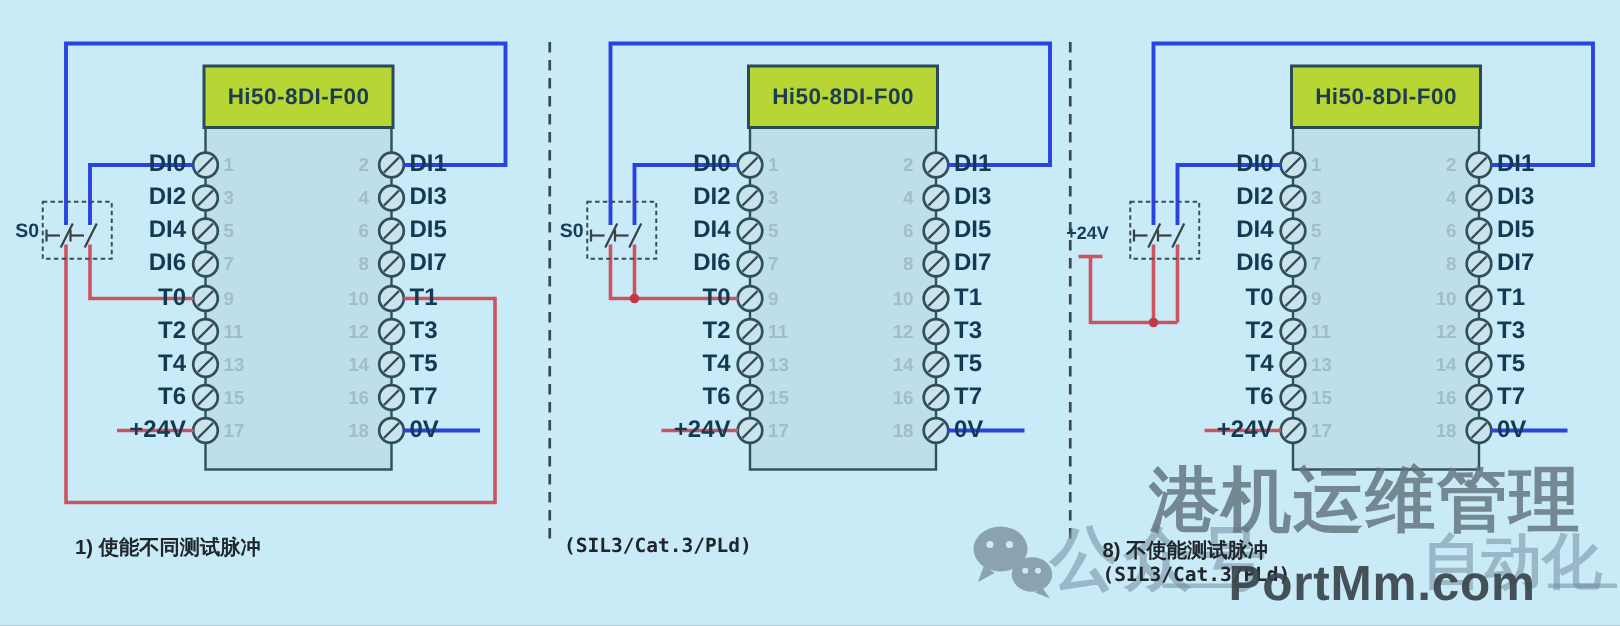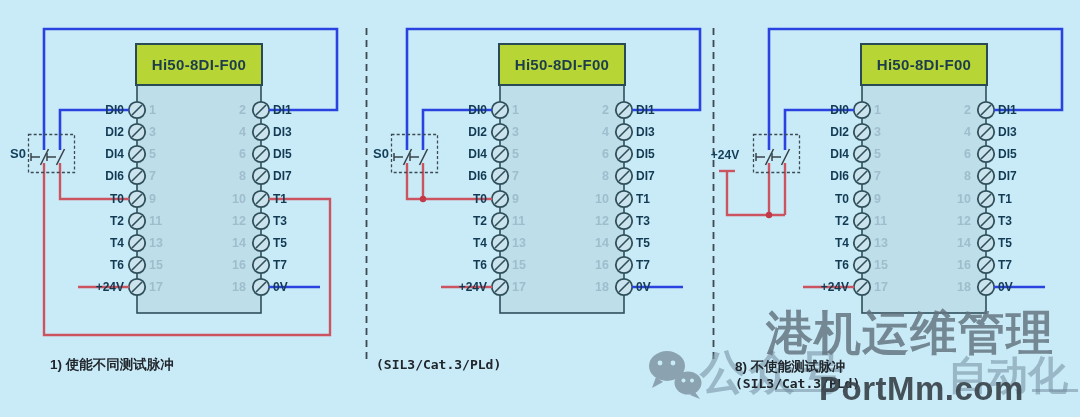--- a/index.html
+++ b/index.html
@@ -14,21 +14,21 @@
   .wire{fill:none;stroke-linecap:butt;stroke-linejoin:miter;}
   .wire.blue{stroke:#2a43e0;stroke-width:2.6;}
   .wire.red{stroke:#cc5460;stroke-width:2.4;}
   .dot{fill:#c23a48;stroke:none;}
   .sbox{fill:none;stroke:#3b4b53;stroke-width:1.3;stroke-dasharray:3 2.2;}
   .contact{stroke:#38424a;stroke-width:1.5;fill:none;}
   .body-rect{fill:#bedee9;stroke:#2f4f5a;stroke-width:1.6;}
   .header-rect{fill:#b7d636;stroke:#2a4a55;stroke-width:2;}
   .pin{fill:#cbe3ed;stroke:#2f4f5a;stroke-width:1.8;}
   .slash{stroke:#2f4f5a;stroke-width:1.6;}
-  .lbl{position:absolute;height:16px;line-height:16px;font-size:12px;font-weight:bold;
+  .lbl{position:absolute;height:16px;line-height:16px;font-size:16px;font-weight:bold;
        color:#123a52;z-index:2;white-space:nowrap;}
   .num{position:absolute;height:16px;line-height:16px;font-size:12.5px;font-weight:bold;
        color:#9fbdcd;z-index:2;white-space:nowrap;}
   .mod-title{position:absolute;z-index:2;display:flex;align-items:center;justify-content:center;
        font-size:15px;font-weight:bold;color:#1d3d4d;letter-spacing:.3px;}
   .swlbl{position:absolute;z-index:2;font-size:13px;font-weight:bold;color:#14405c;
        height:16px;line-height:16px;white-space:nowrap;}
   .caption{position:absolute;width:320px;text-align:left;z-index:4;color:#20262b;}
   .caption .l1{font-size:13.5px;line-height:17px;font-weight:600;}
   .caption .l2{font-size:13px;line-height:17px;font-weight:600;

